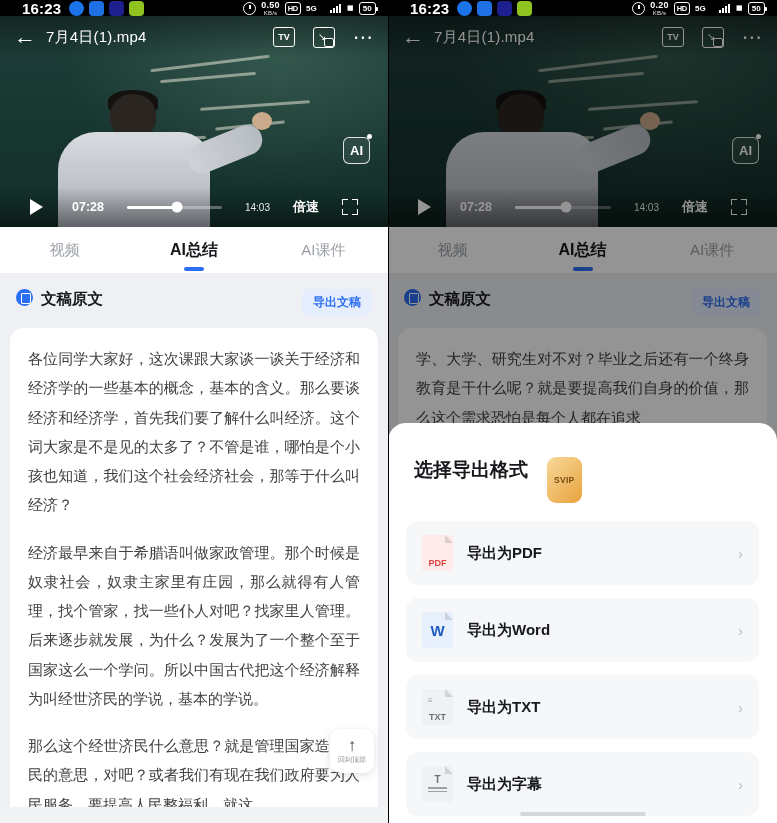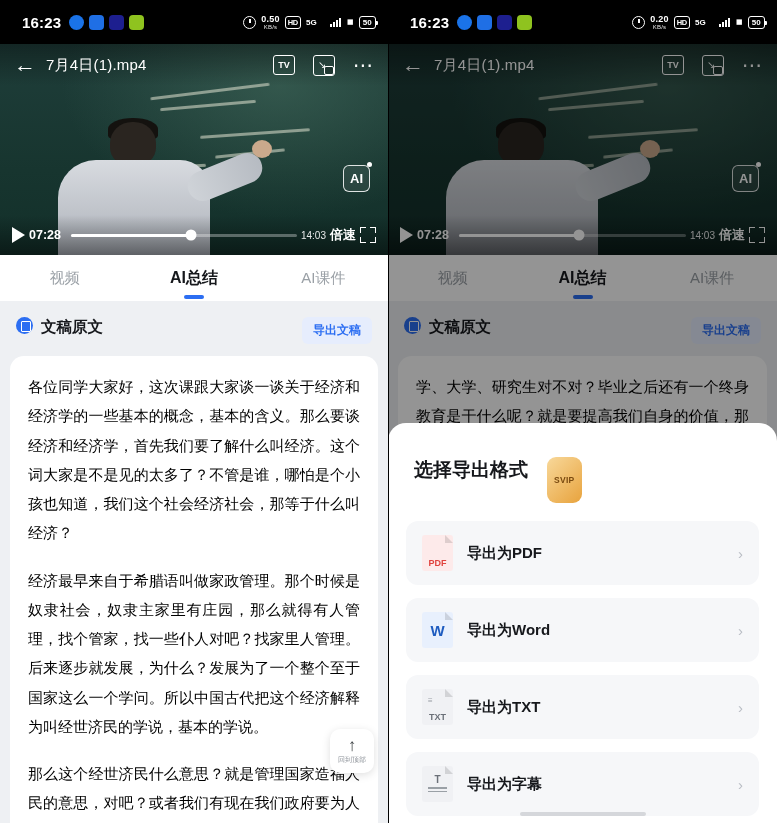--- a/index.html
+++ b/index.html
@@ -8,21 +8,21 @@
     background: #000;
     font-family: "Liberation Sans", "DejaVu Sans", sans-serif;
     overflow: hidden;
   }
   .stage { position: relative; width: 777px; height: 823px; display: flex; gap: 0; }
   .phone { position: relative; width: 388px; height: 823px; overflow: hidden; background: #f2f3f5; }
   .phone.right { width: 389px; }
 
   
   .statusbar {
-    height: 44px; background: #000; color: #fff;
+    height: 16px; background: #000; color: #fff;
     display: flex; align-items: center; padding: 0 12px 0 22px;
     font-size: 14px; letter-spacing: .2px; position: relative; z-index: 40;
   }
   .sb-time { font-size: 15px; font-weight: 600; margin-right: 8px; }
   .sb-apps { display: flex; align-items: center; gap: 5px; }
   .appicon { width: 15px; height: 15px; border-radius: 4px; display: inline-block;
              font-size: 9px; line-height: 15px; text-align: center; color: #fff; font-weight: 700; }
   .ai-a { background: #1a73e8; border-radius: 50%; }
   .ai-b { background: #1f6fe5; }
   .ai-c { background: #1d1f8f; }
@@ -90,23 +90,23 @@
     position: absolute; right: 18px; top: 121px; z-index: 8;
     width: 27px; height: 27px; border: 1.7px solid rgba(255,255,255,.85);
     border-radius: 6px; color: #fff; font-size: 13px; font-weight: 700;
     display: flex; align-items: center; justify-content: center;
     background: rgba(255,255,255,.07);
   }
   .ai-badge::after { content: ""; position: absolute; right: -3px; top: -4px; width: 5px; height: 5px; background: #fff; border-radius: 50%; }
 
   .vctrl {
     position: absolute; left: 0; right: 0; bottom: 0; height: 40px; z-index: 8;
-    display: flex; align-items: center; gap: 4px; padding: 0 12px;
+    display: flex; align-items: center; gap: 23px; padding: 0 30px;
     background: linear-gradient(0deg, rgba(0,0,0,.45), rgba(0,0,0,0));
-    color: #fff; font-size: 12.5px;
+    color: #fff; font-size: 12.5px; text-align: right;
   }
   .play-tri { width: 0; height: 0; border-left: 13px solid #fff; border-top: 8px solid transparent; border-bottom: 8px solid transparent; }
   .ctime { font-weight: 600; font-size: 12.5px; min-width: 38px; }
   .track { flex: 1; height: 3px; background: rgba(255,255,255,.32); border-radius: 2px; position: relative; }
   .track .fill { position: absolute; left: 0; top: 0; bottom: 0; width: 53%; background: #fff; border-radius: 2px; }
   .track .knob { position: absolute; left: 53%; top: 50%; transform: translate(-50%,-50%); width: 11px; height: 11px; background: #fff; border-radius: 50%; }
   .ttotal { font-weight: 400; opacity: .9; font-size: 10px; }
   .speed { font-weight: 700; font-size: 13px; }
   .fs { width: 16px; height: 16px; position: relative; }
   .fs i { position: absolute; width: 6px; height: 6px; border: 1.8px solid #fff; }
@@ -124,21 +124,21 @@
 
   
   .docwrap { background: #eef0f3; padding: 10px 10px 0; height: calc(823px - 32px - 211px - 46px); overflow: hidden; }
   .dochead { display: flex; align-items: flex-start; gap: 8px; padding: 6px 6px 12px; }
   .doc-ic { width: 17px; height: 17px; border-radius: 50%; background: #2c6ef2; position: relative; }
   .doc-ic::after { content: ""; position: absolute; left: 4.5px; top: 4px; width: 8px; height: 9px; border: 1.4px solid #fff; border-radius: 1px; }
   .dochead h3 { font-size: 15.5px; font-weight: 700; color: #16181c; }
   .export-btn { margin-left: auto; background: #e6edfd; color: #2c6ef2; font-size: 12px;
       font-weight: 600; padding: 5px 11px; border-radius: 6px; }
   .doccard { background: #fff; border-radius: 14px 14px 0 0; padding: 16px 18px 6px; height: 100%; overflow: hidden; }
-  .doccard p { font-size: 15px; line-height: 1.95; color: #000000; margin-bottom: 18px; text-align: justify; }
+  .doccard p { font-size: 15px; line-height: 1.95; color: #404040; margin-bottom: 18px; text-align: justify; }
 
   .fab { position: absolute; right: 14px; bottom: 50px; width: 44px; height: 44px;
       background: #fff; border-radius: 10px; box-shadow: 0 2px 8px rgba(0,0,0,.13);
       display: flex; flex-direction: column; align-items: center; justify-content: center; z-index: 20; }
   .fab .up { font-size: 17px; color: #3c4043; line-height: 1; }
   .fab .lbl { font-size: 7px; color: #8a8f96; margin-top: 1px; }
 
   
   .dim { position: absolute; left: 0; right: 0; top: 0; bottom: 0; background: rgba(0,0,0,.42); z-index: 30; }
   .sheet {

